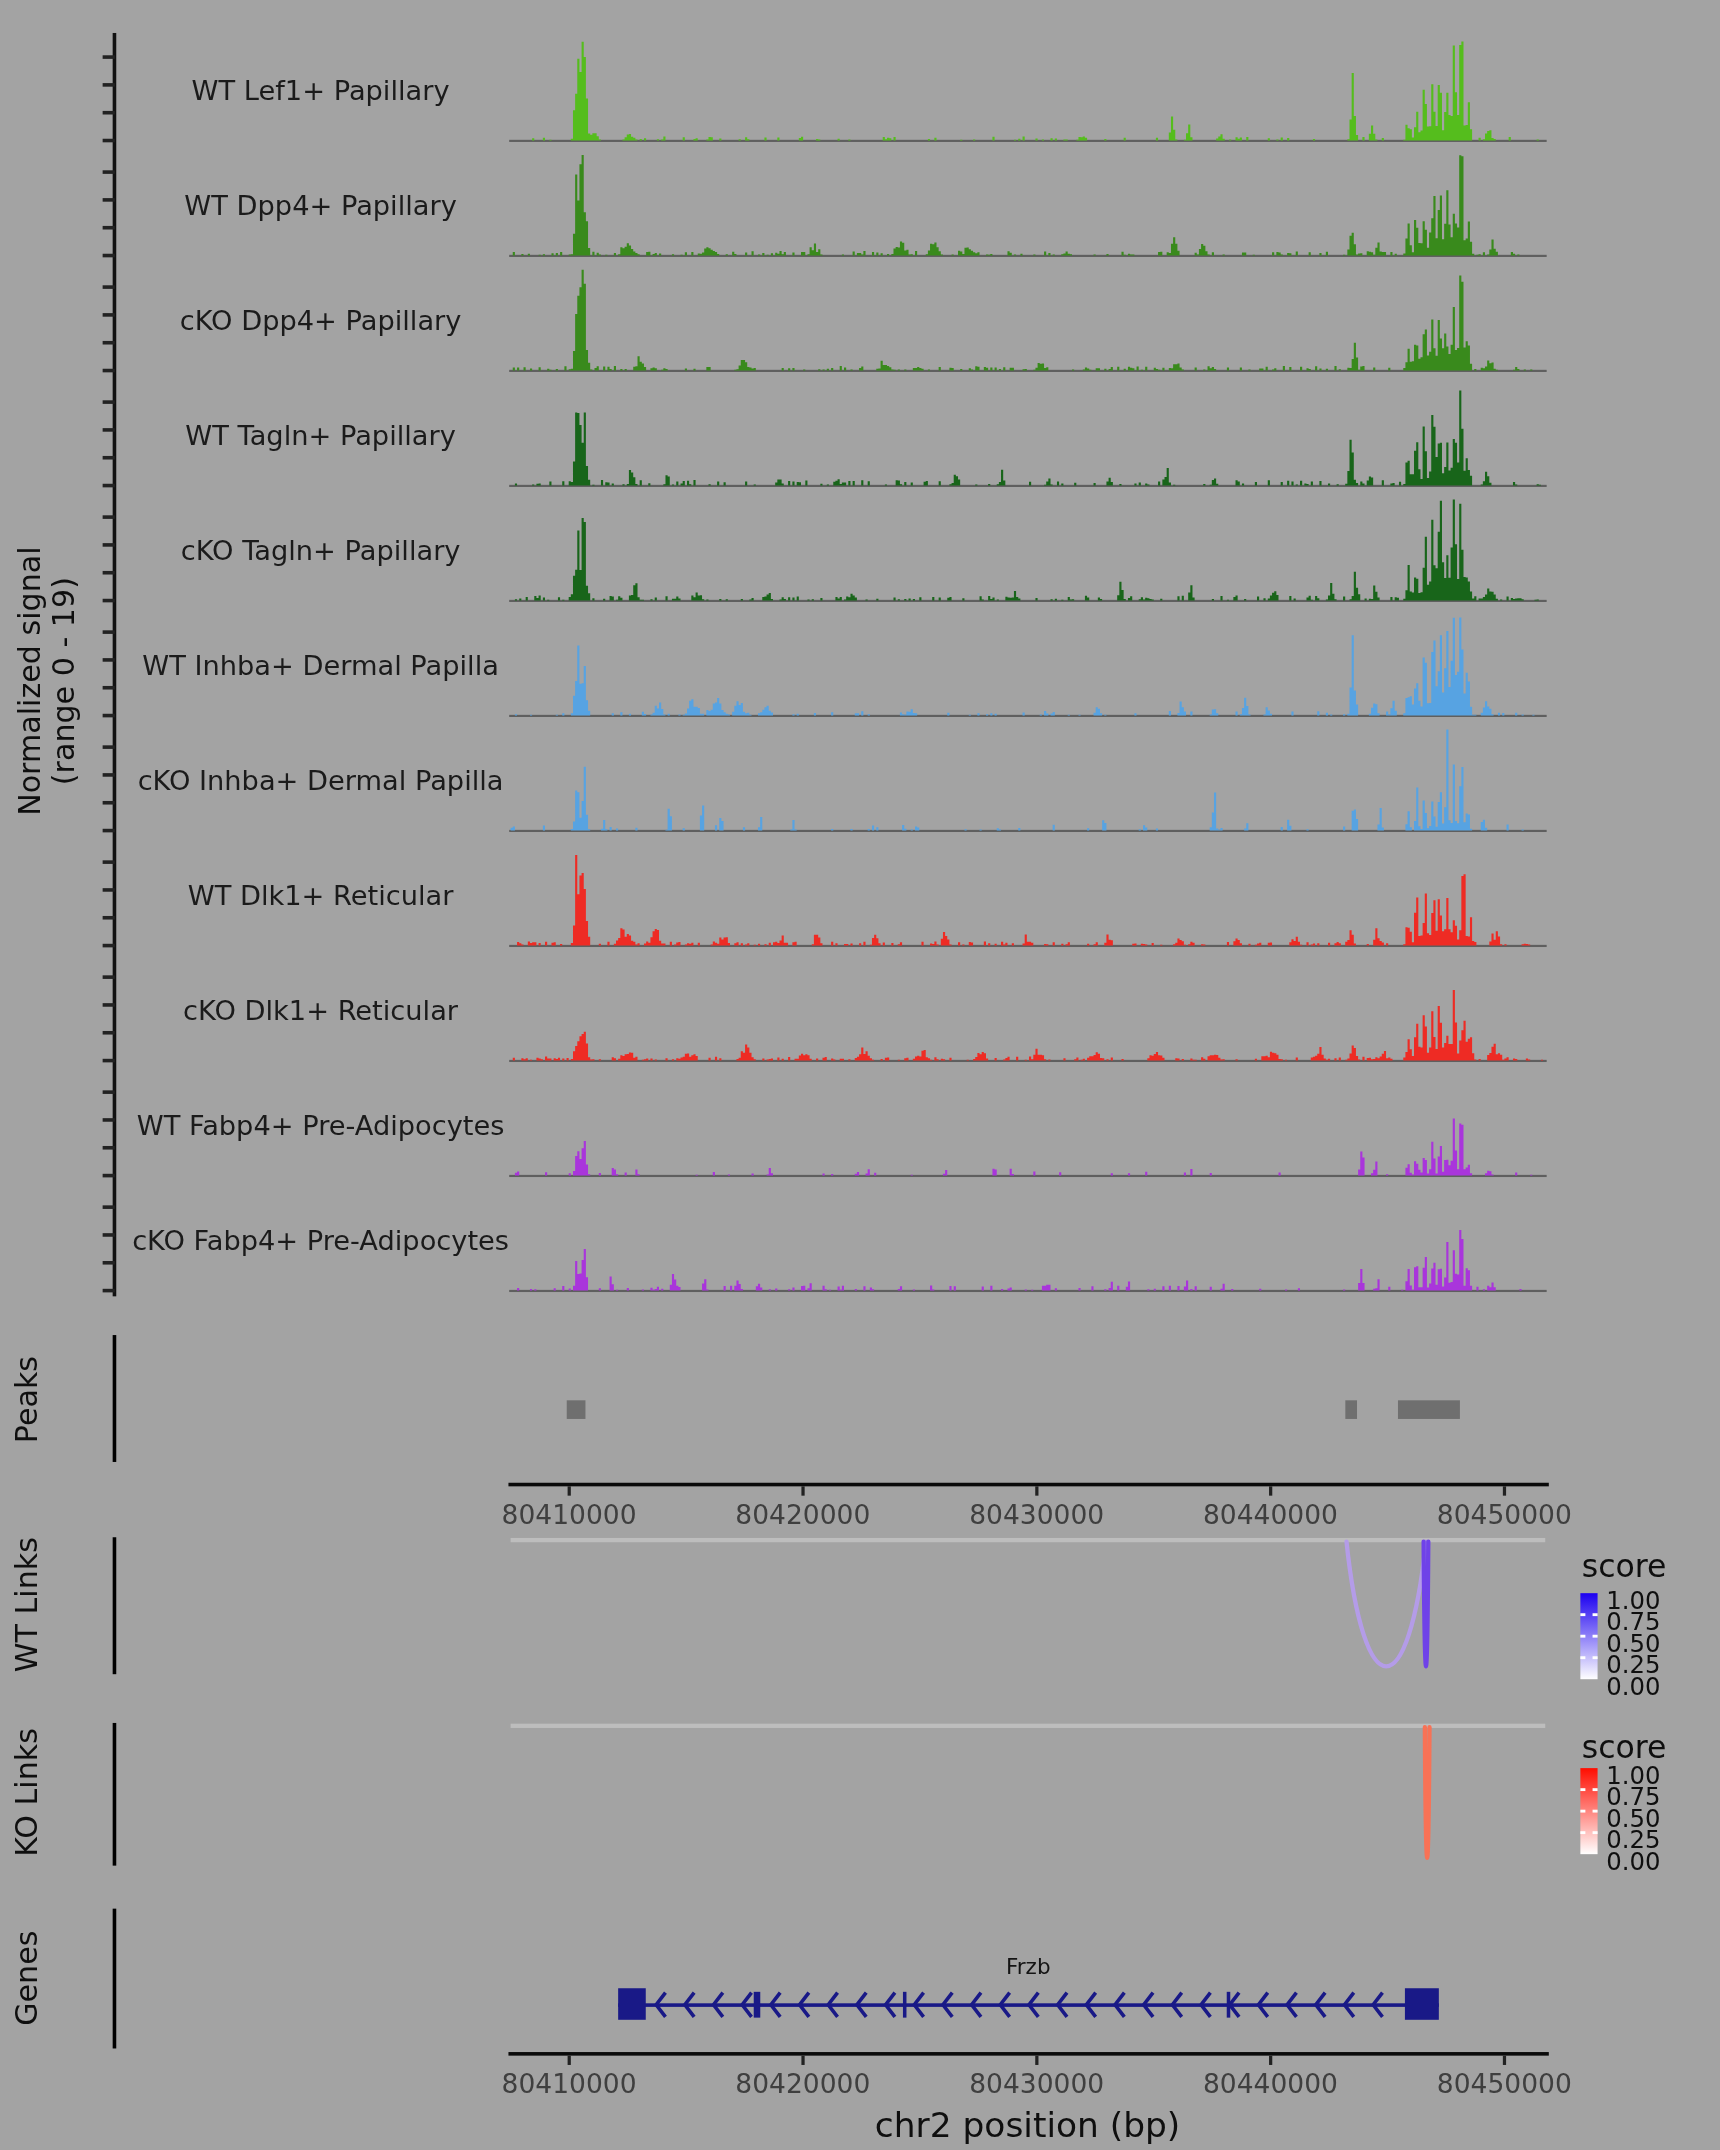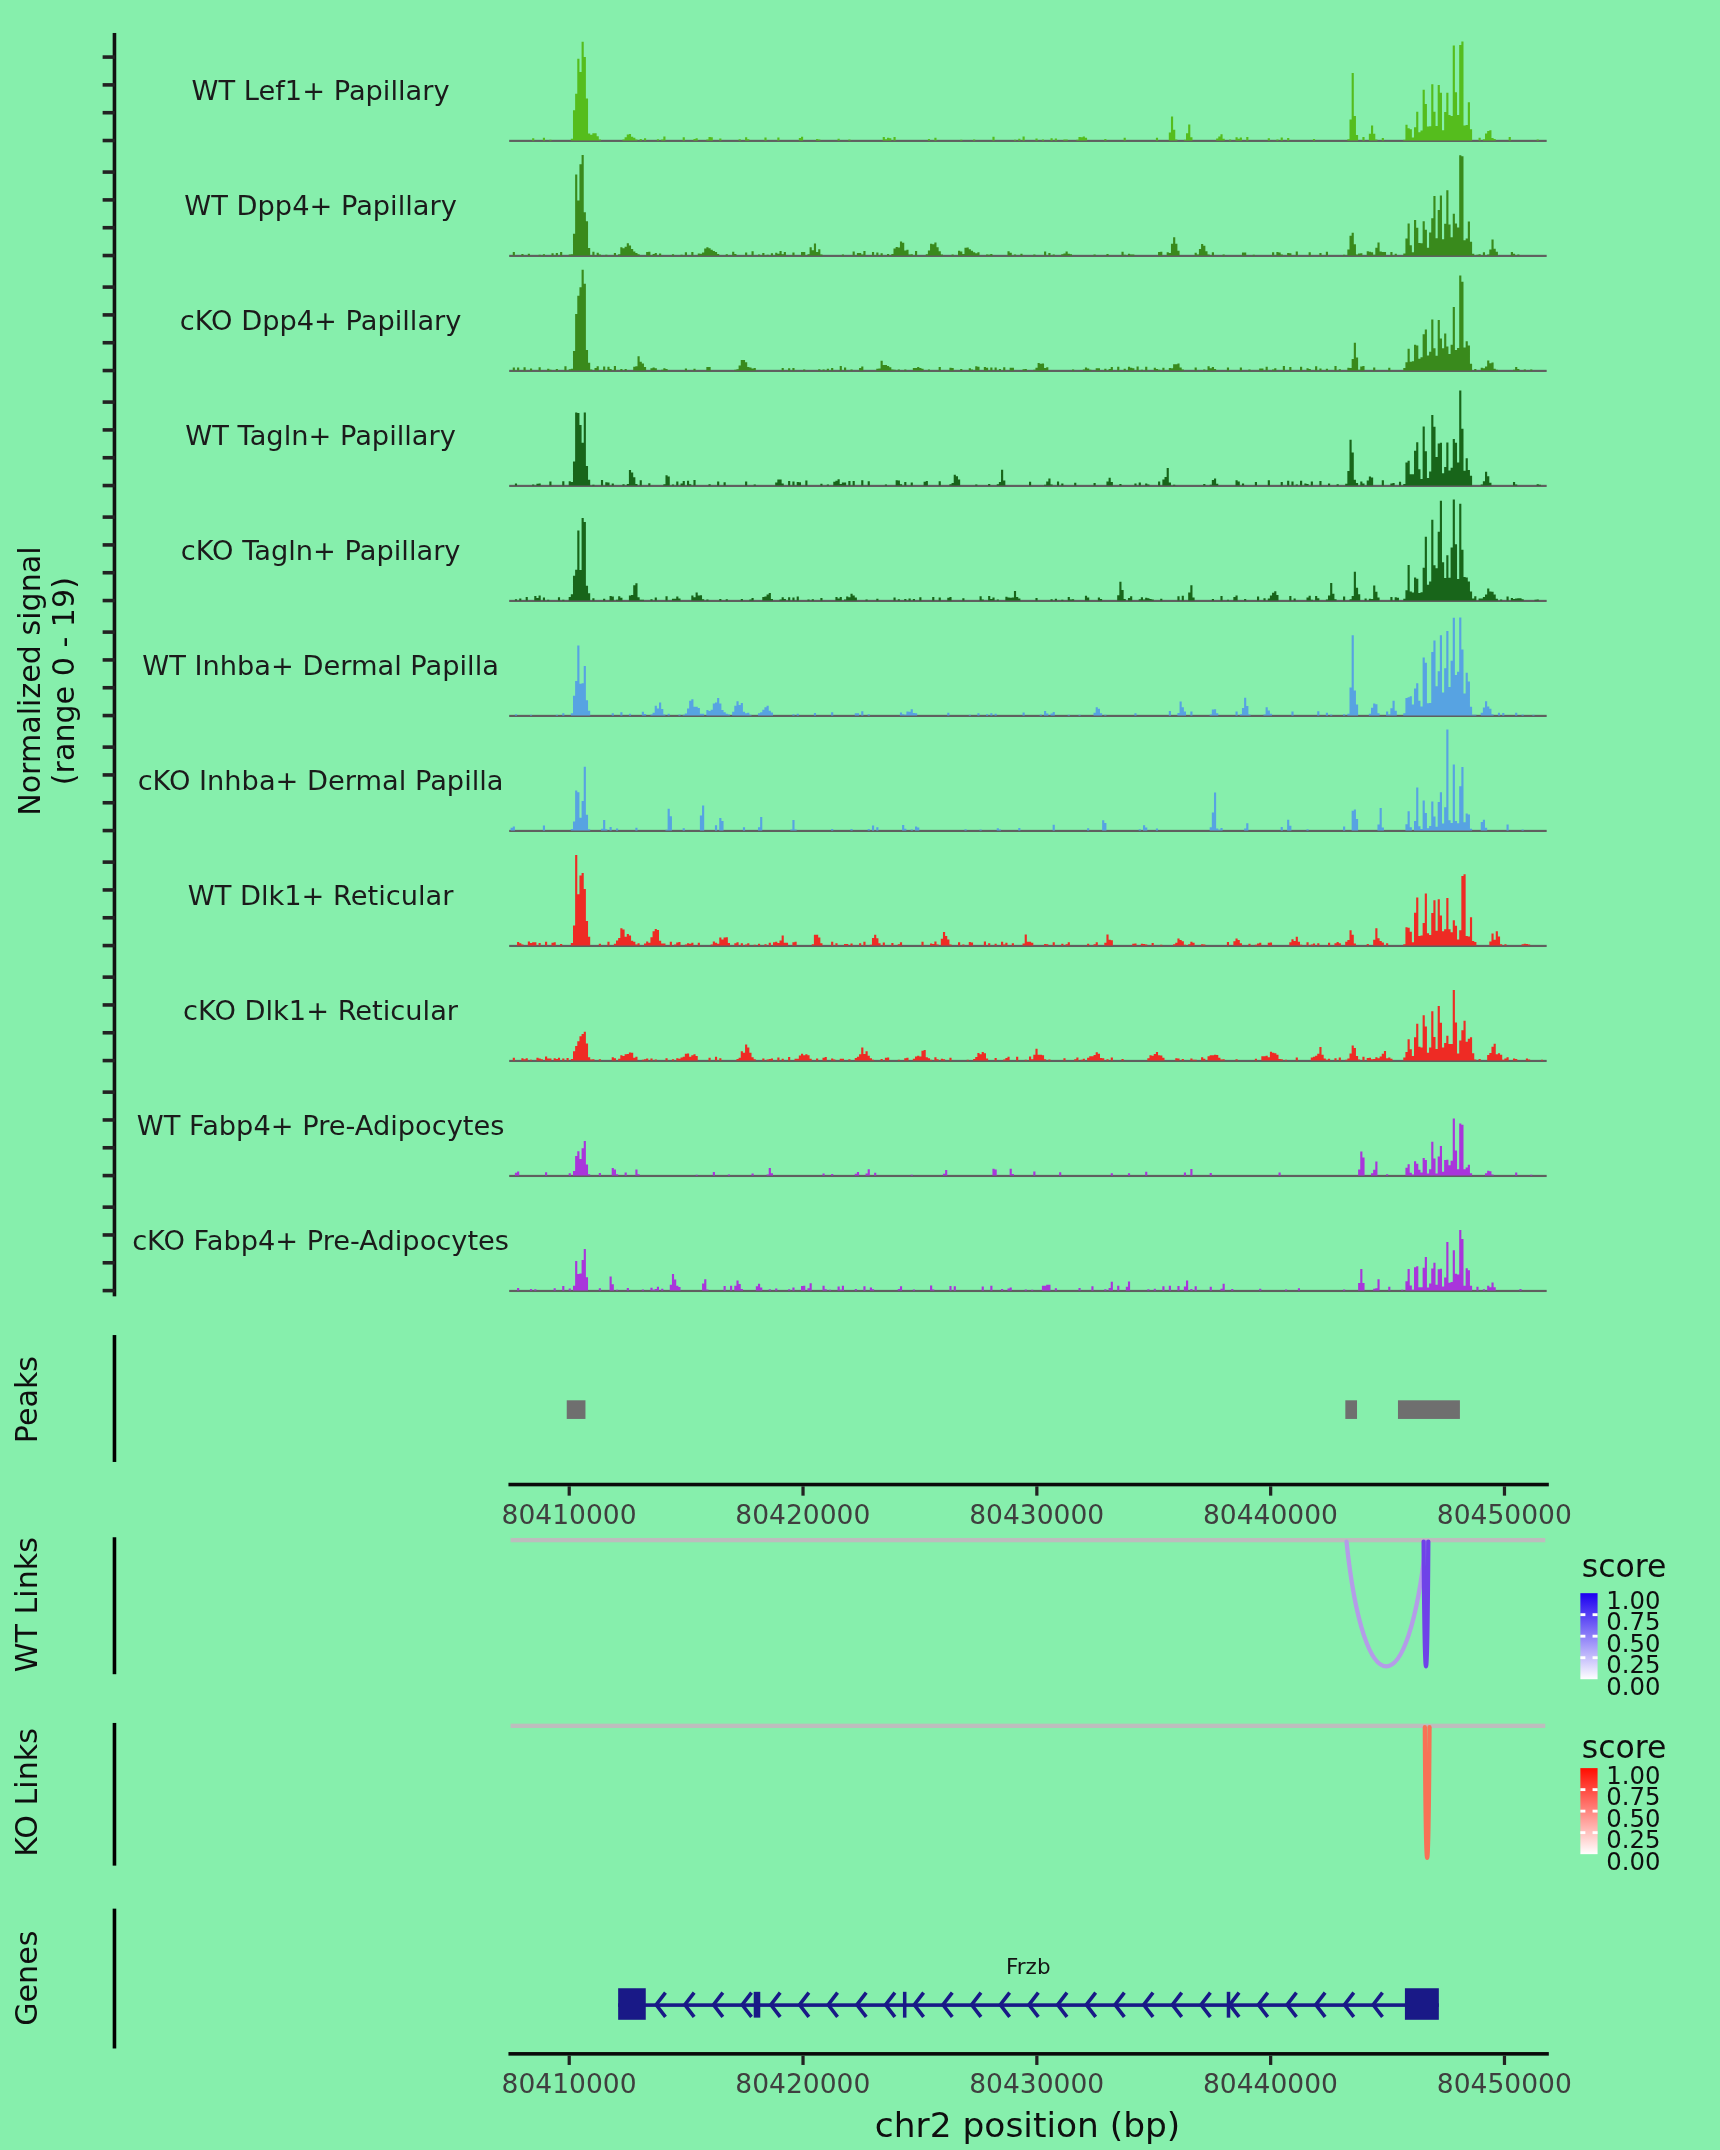--- a/index.html
+++ b/index.html
@@ -1,16 +1,16 @@
 <!DOCTYPE html>
 <html style="font-size:11.5px"><head>
 <meta charset="utf-8">
 <style>
   html,body{margin:0;padding:0;background:#ffffff;}
-  #canvas{position:relative;width:1721px;height:2151px;background:#86efac;overflow:hidden;}
+  #canvas{position:relative;width:1721px;height:2151px;background:#a3a3a3;overflow:hidden;}
   svg text{font-family:"DejaVu Sans","Liberation Sans",sans-serif;}
   .tick-label{fill:#3f3f3f;}
   .track-label{fill:#1b1b1b;}
   .section-label{fill:#0f0f0f;}
   .legend-num{fill:#0f0f0f;}
 </style>
 </head>
 <body>
 
 <div id="canvas">

